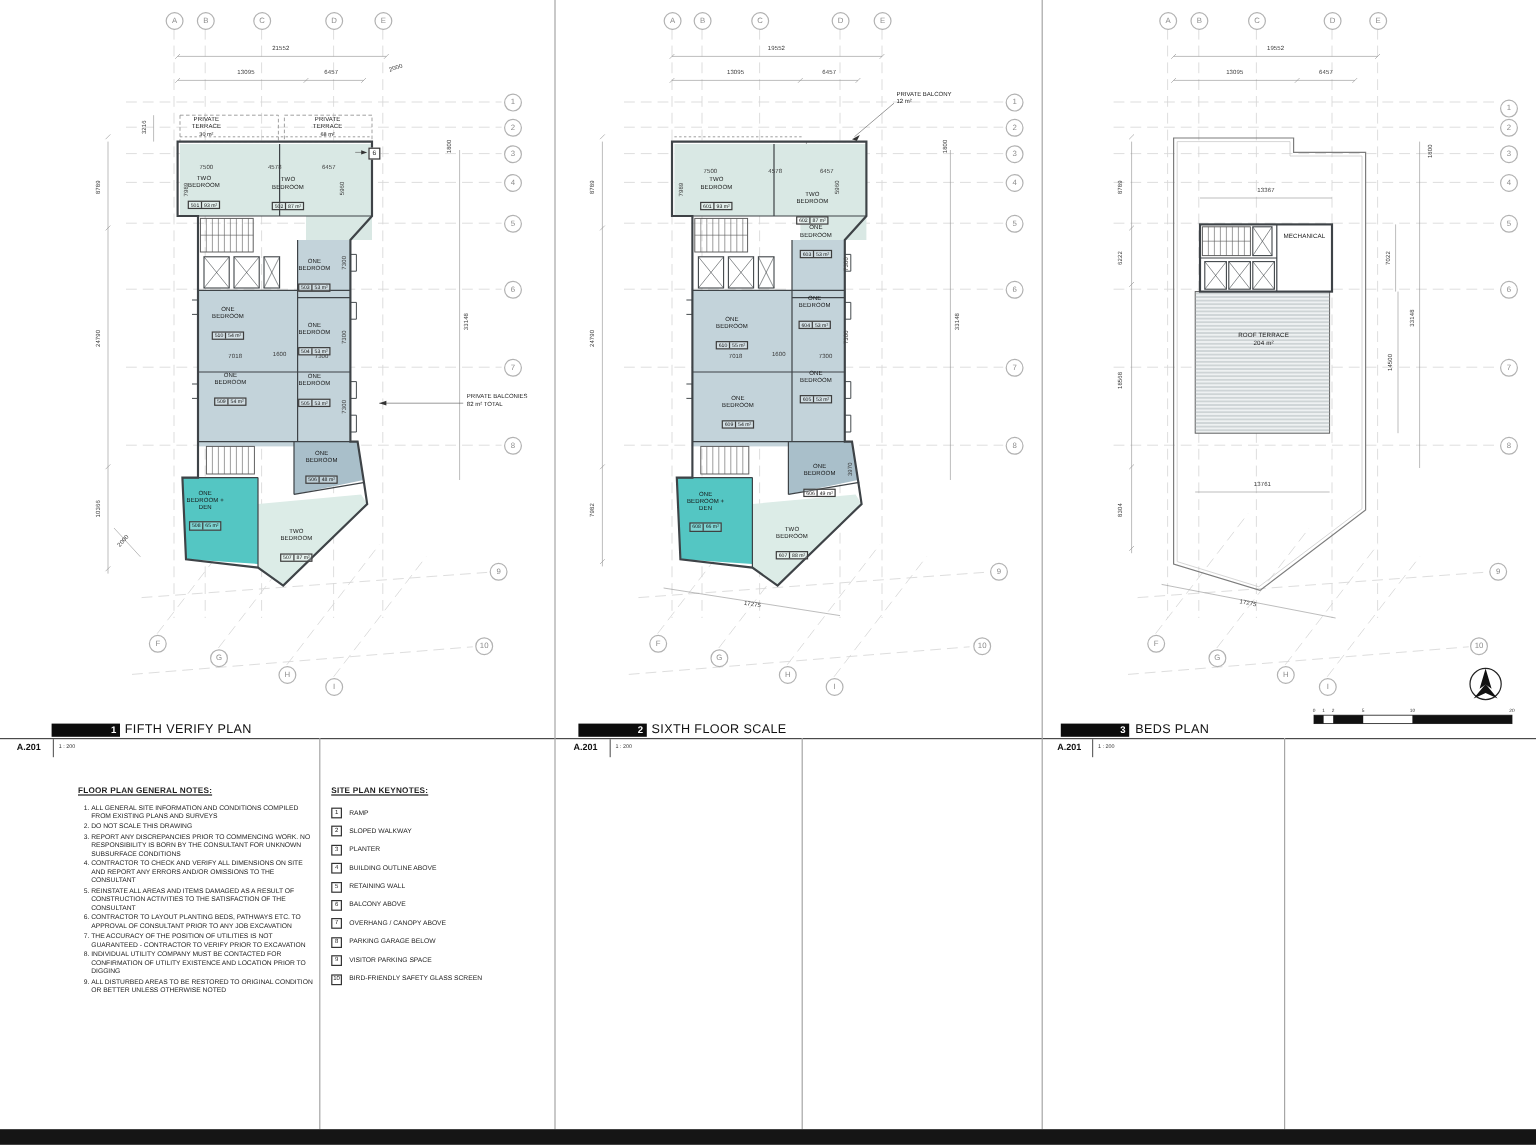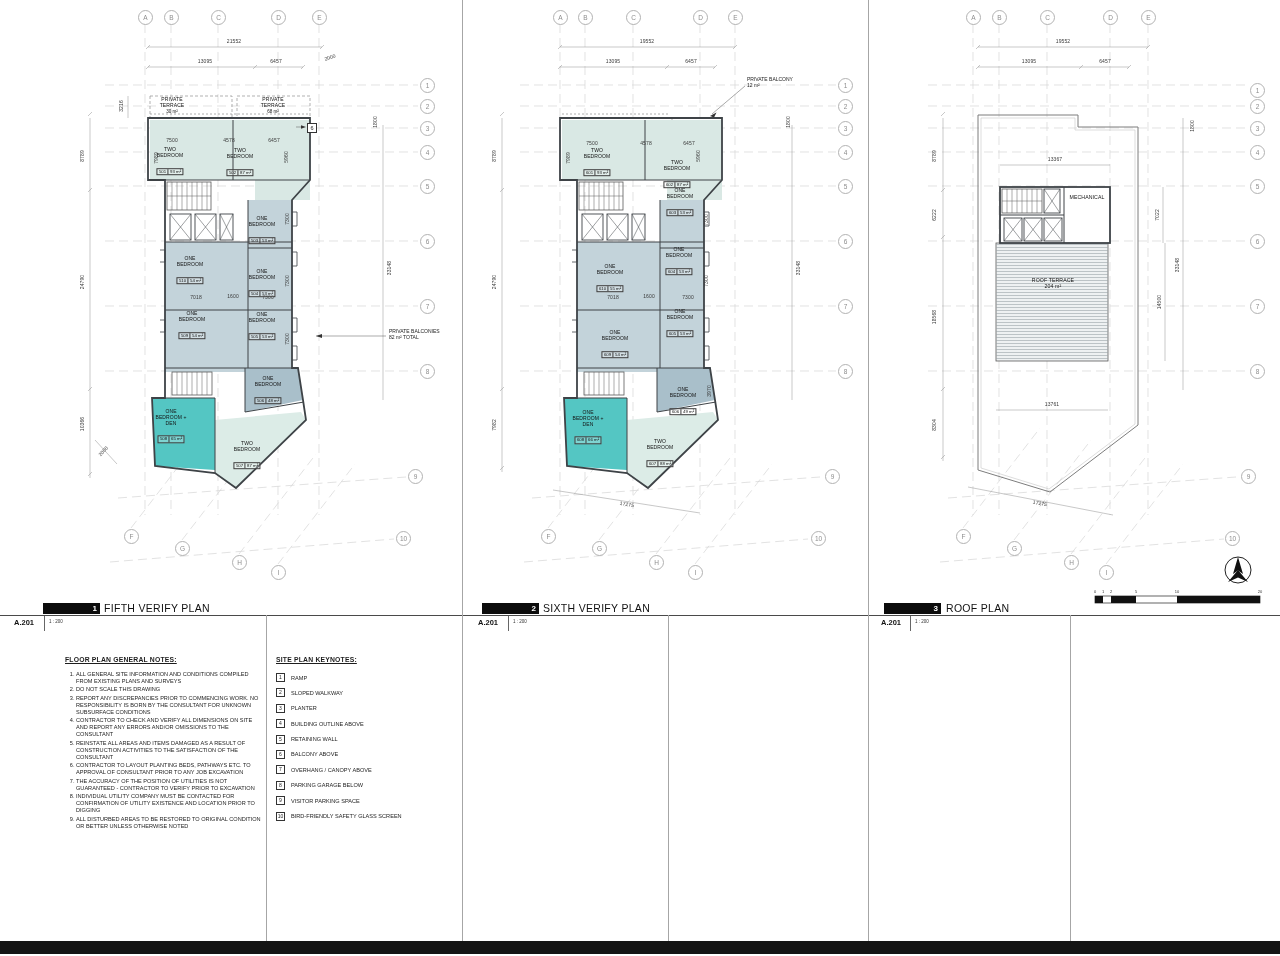--- a/index.html
+++ b/index.html
@@ -500,27 +500,27 @@
 
   <div class="hrule" style="left:0;top:615px;width:1280px"></div>
 
   <div class="tblock" style="left:43px;top:603px;width:57px">1</div>
   <div class="ttext" style="left:104px;top:602px">FIFTH VERIFY PLAN</div>
   <div class="snum" style="left:14px;top:618px">A.201</div>
   <div class="stick" style="left:44px;top:616px"></div>
   <div class="sscale" style="left:49px;top:619px">1 : 200</div>
 
   <div class="tblock" style="left:482px;top:603px;width:57px">2</div>
-  <div class="ttext" style="left:543px;top:602px">SIXTH VERIFY PLAN</div>
+  <div class="ttext" style="left:543px;top:602px">SIXTH FLOOR SCALE</div>
   <div class="snum" style="left:478px;top:618px">A.201</div>
   <div class="stick" style="left:508px;top:616px"></div>
   <div class="sscale" style="left:513px;top:619px">1 : 200</div>
 
   <div class="tblock" style="left:884px;top:603px;width:57px">3</div>
-  <div class="ttext" style="left:946px;top:602px">ROOF PLAN</div>
+  <div class="ttext" style="left:946px;top:602px">BEDS PLAN</div>
   <div class="snum" style="left:881px;top:618px">A.201</div>
   <div class="stick" style="left:910px;top:616px"></div>
   <div class="sscale" style="left:915px;top:619px">1 : 200</div>
 
   <div class="vdiv" style="left:462px;top:0;height:941px"></div>
   <div class="vdiv" style="left:868px;top:0;height:941px"></div>
   <div class="vdiv" style="left:266px;top:615px;height:326px"></div>
   <div class="vdiv" style="left:668px;top:615px;height:326px"></div>
   <div class="vdiv" style="left:1070px;top:615px;height:326px"></div>
 

